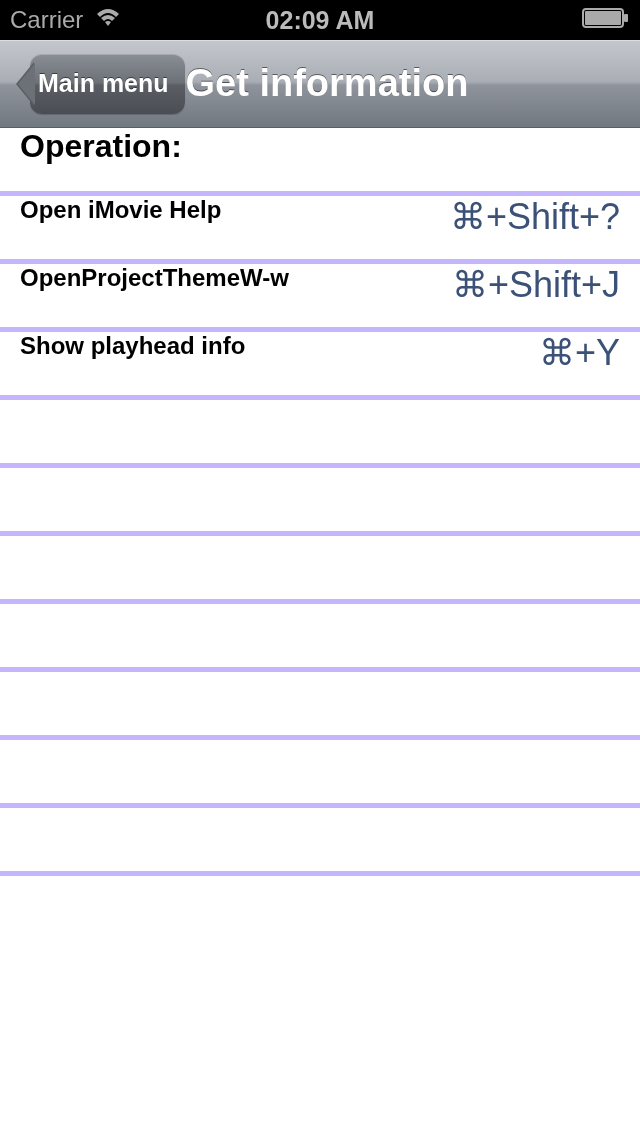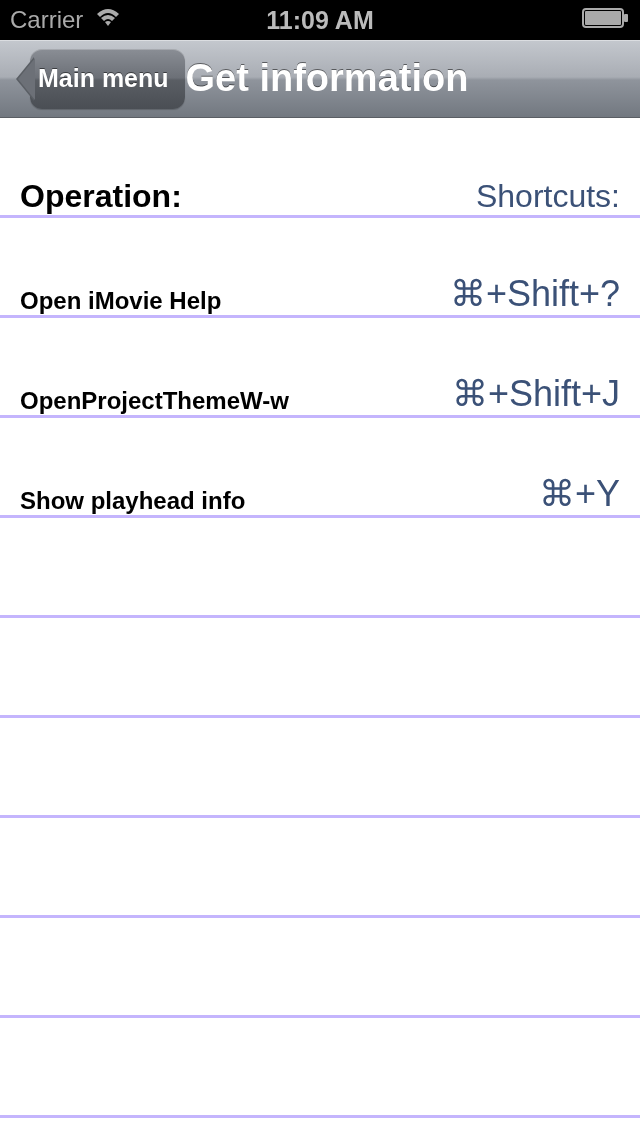--- a/index.html
+++ b/index.html
@@ -42,21 +42,21 @@
       font-size: 25px;
     }
     .status-right {
       display: flex;
       align-items: center;
     }
     .battery-icon {
       display: inline-block;
     }
     .nav-bar {
-      height: 78px;
+      height: 88px;
       background: linear-gradient(to bottom, #c4c8ce 0%, #a9adb4 48%, #8f949c 52%, #727880 100%);
       border-bottom: 1px solid #5a5e64;
       display: flex;
       align-items: center;
       padding: 0 14px;
       position: relative;
       box-shadow: inset 0 1px 0 rgba(255,255,255,0.4);
     }
     .back-button {
       display: flex;
@@ -105,24 +105,24 @@
       font-weight: bold;
       text-shadow: 0 -1px 0 rgba(0,0,0,0.5);
       pointer-events: none;
     }
     .table {
       background: #fff;
     }
     .row {
       display: flex;
       justify-content: space-between;
-      align-items: flex-end;
-      height: 100px;
+      align-items: flex-start;
+      height: 68px;
       padding: 0 20px;
-      border-bottom: 3px solid #c4b5fd;
+      border-bottom: 5px solid #c4b5fd;
     }
     .row-op {
       font-size: 24px;
       font-weight: bold;
       color: #000;
       white-space: nowrap;
       overflow: hidden;
     }
     .row-shortcut {
       font-size: 36px;
@@ -142,21 +142,21 @@
 
 <div class="status-bar">
   <div class="status-left">
     <span>Carrier</span>
     <span class="wifi-icon">
       <svg width="30" height="22" viewBox="0 0 30 22">
         <path d="M15 20 L12 16 Q15 14 18 16 Z M8 12 Q15 6 22 12 L19 15 Q15 11 11 15 Z M4 8 Q15 -2 26 8 L23 11 Q15 3 7 11 Z" fill="#aaa"></path>
       </svg>
     </span>
   </div>
-  <div class="status-center">11:09 AM</div>
+  <div class="status-center">02:09 AM</div>
   <div class="status-right">
     <span class="battery-icon">
       <svg width="48" height="20" viewBox="0 0 48 20">
         <rect x="1" y="1" width="40" height="18" rx="3" fill="none" stroke="#aaa" stroke-width="2"></rect>
         <rect x="3" y="3" width="36" height="14" rx="1" fill="#aaa"></rect>
         <rect x="42" y="6" width="4" height="8" rx="1" fill="#aaa"></rect>
       </svg>
     </span>
   </div>
 </div>
@@ -164,21 +164,20 @@
 <div class="nav-bar">
   <div class="back-button">
     <span>Main menu</span>
   </div>
   <div class="nav-title">Get information</div>
 </div>
 
 <div class="table">
   <div class="row row-header">
     <span class="row-op">Operation:</span>
-    <span class="row-shortcut">Shortcuts:</span>
   </div>
   <div class="row">
     <span class="row-op">Open iMovie Help</span>
     <span class="row-shortcut">⌘+Shift+?</span>
   </div>
   <div class="row">
     <span class="row-op">OpenProjectThemeW-w</span>
     <span class="row-shortcut">⌘+Shift+J</span>
   </div>
   <div class="row">

